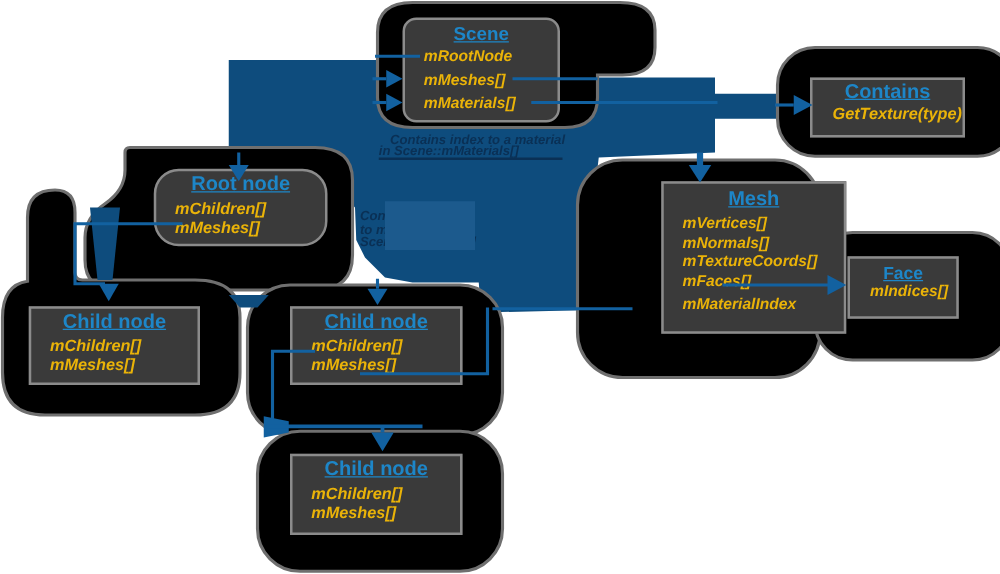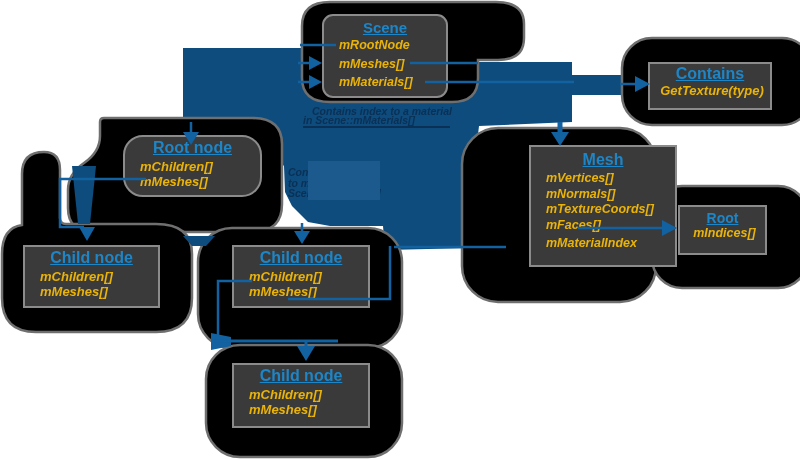--- a/index.html
+++ b/index.html
@@ -12,21 +12,21 @@
   .hl{fill:var(--highlight,#1c5a8d);}
   .ln{stroke:var(--line,#1261a0);stroke-width:2.5;fill:none;}
   .ln5{stroke:var(--line,#1261a0);stroke-width:5;fill:none;}
   .ah{fill:var(--line,#1261a0);}
   .note{font:italic bold 10.5px "Liberation Sans",sans-serif;fill:var(--note,#0a3055);}
   .nline{stroke:var(--note,#0a3055);stroke-width:2;}
   .box{position:absolute;z-index:1;background:var(--box-bg,#3a3a3a);
        border:2px solid var(--box-border,#8b8b8b);box-sizing:border-box;text-align:center;}
   .title{font-weight:bold;text-decoration:underline;color:var(--accent,#1d86c8);line-height:1.15;}
   .member{font-style:italic;font-weight:bold;color:#eab308;text-align:left;padding-left:15px;white-space:nowrap;}
-  .member.center{text-align:center;padding-left:4px;}
+  .member.center{text-align:left;padding-left:16px;}
   
   .t15{font-size:15px;margin-top:3px;} .t16{font-size:16px;margin-top:2px;} .t14{font-size:14px;margin-top:3px;}
   .m-scene{font-size:12.5px;line-height:18.5px;} .m-node{font-size:13px;line-height:15px;}
   .m-mesh{font-size:12.5px;line-height:15.5px;} .m-sm{font-size:12.5px;line-height:15px;}
   .mt2{margin-top:2px;} .mt4{margin-top:4px;}
 </style>
 </head>
 <body>
 
 <div id="stage">
@@ -83,21 +83,21 @@
   <div class="box" style="left:490px;top:145px;width:148px;height:122px;margin-left:39px;">
     <div class="title t16 mt4">Mesh</div>
     <div class="member m-mesh mt2">mVertices[]</div>
     <div class="member m-mesh">mNormals[]</div>
     <div class="member m-mesh">mTextureCoords[]</div>
     <div class="member m-mesh">mFaces[]</div>
     <div class="member m-mesh" style="margin-top:3px;">mMaterialIndex</div>
   </div>
 
   <div class="box" style="left:678px;top:205px;width:89px;height:50px;">
-    <div class="title t14">Root</div>
+    <div class="title t14">Face</div>
     <div class="member m-sm center">mIndices[]</div>
   </div>
 
   <div class="box" style="left:23px;top:245px;width:137px;height:63px;">
     <div class="title t16">Child node</div>
     <div class="member m-node mt2">mChildren[]</div>
     <div class="member m-node">mMeshes[]</div>
   </div>
 
   <div class="box" style="left:232px;top:245px;width:138px;height:63px;">

